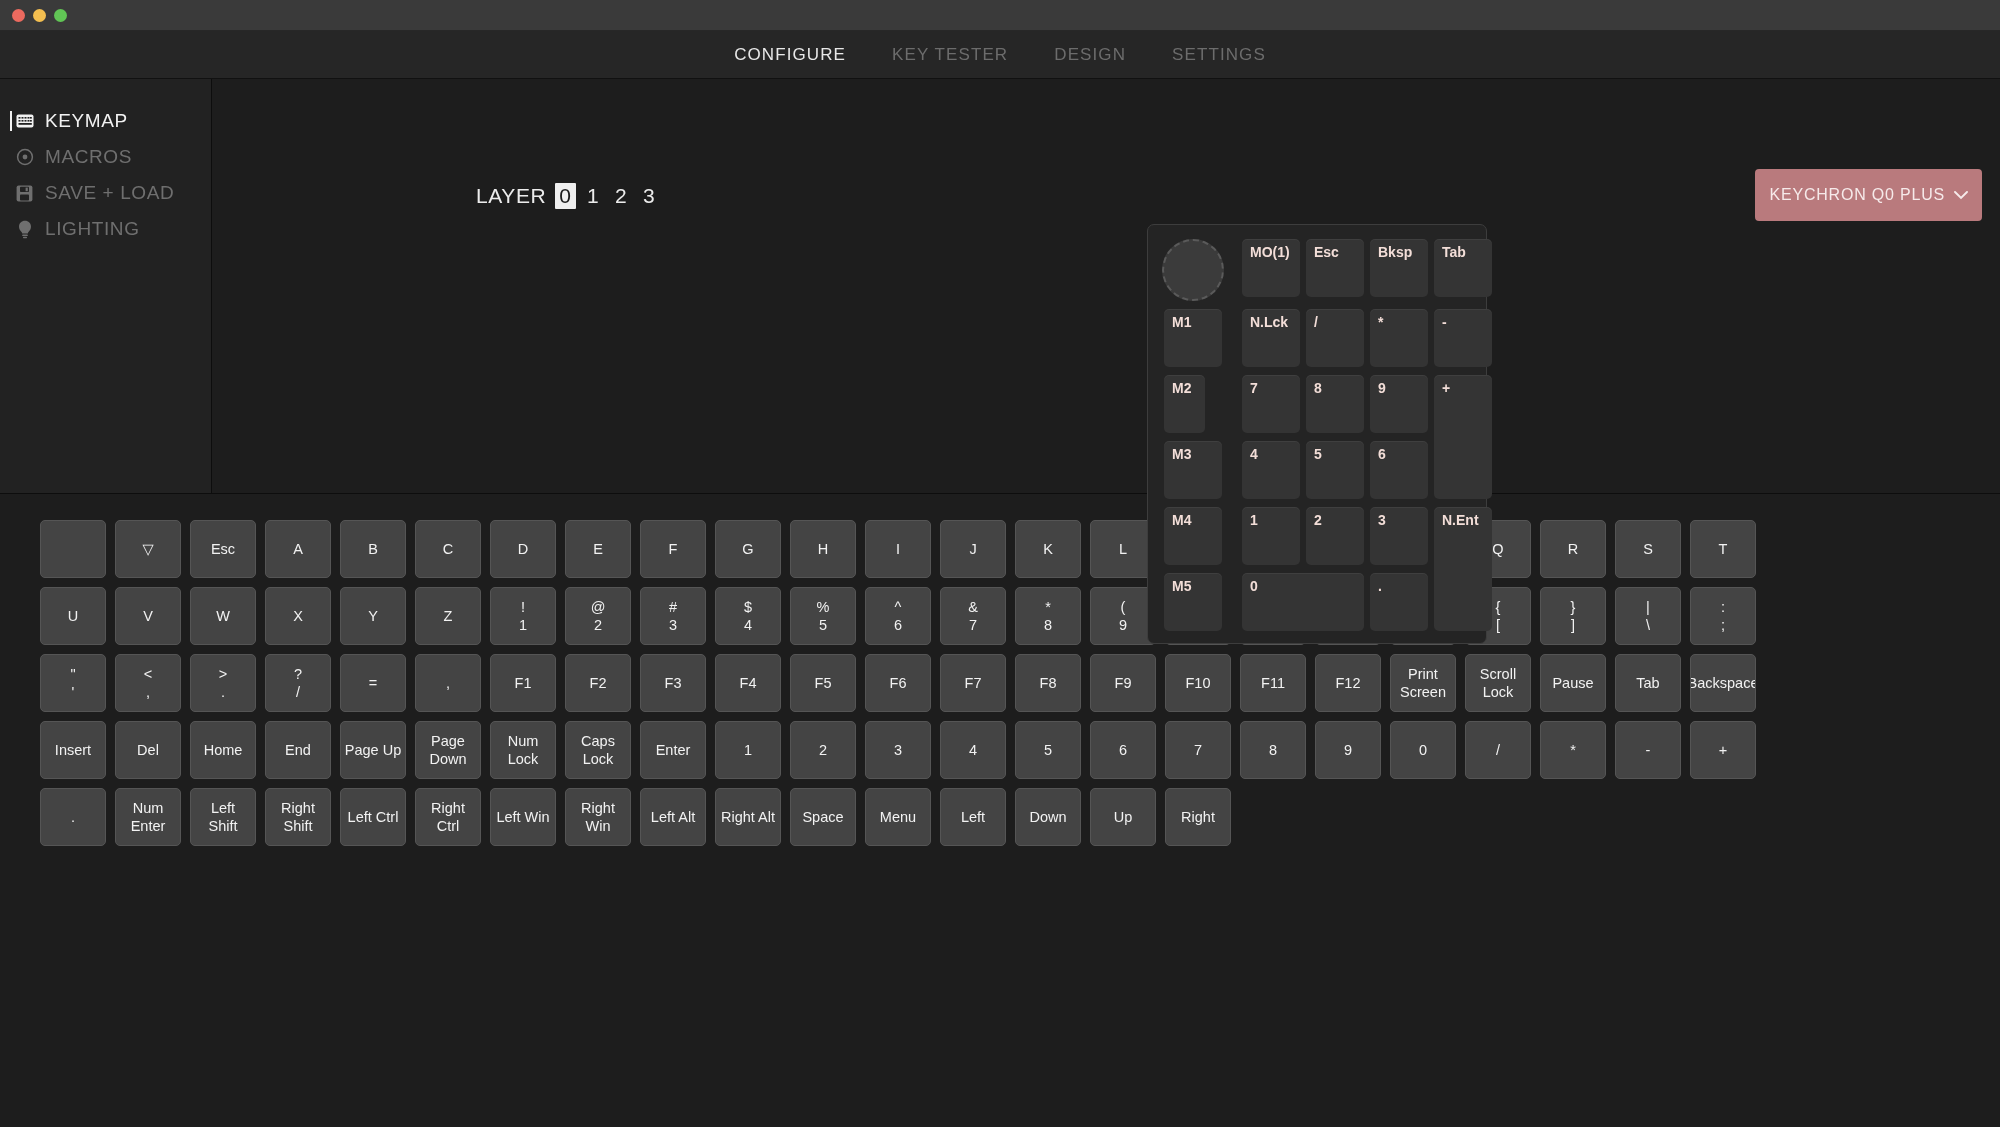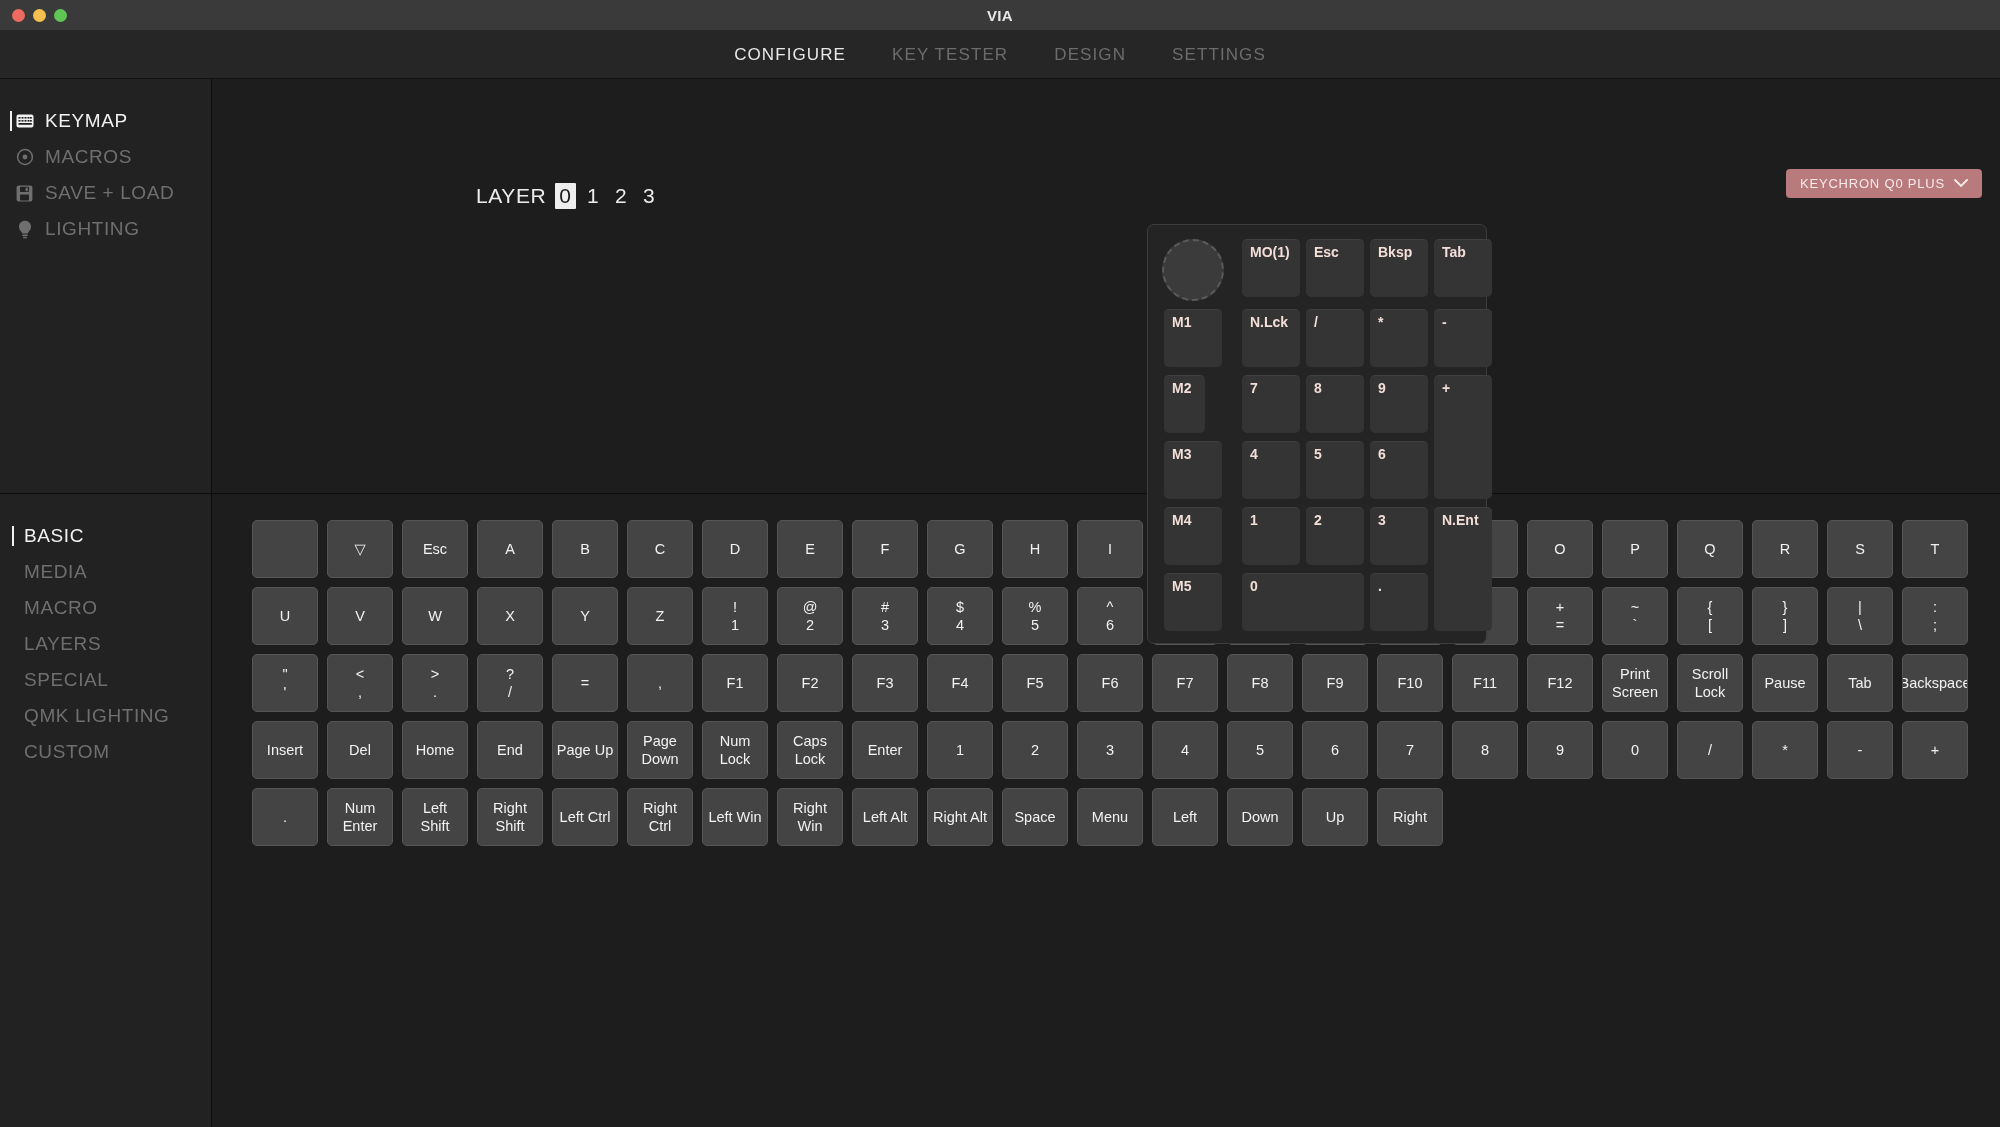--- a/index.html
+++ b/index.html
@@ -89,22 +89,22 @@
     font-size: 21px; color: #ececec;
   }
   .layer-num.sel {
     background: #efefef; color: #1b1b1b; font-weight: 500;
     border-radius: 1px; padding: 1px 4px; width: auto; min-width: 14px;
   }
 
   .kbd-badge {
     position: absolute; right: 18px; top: 90px;
     background: #b97a7d; color: #f6eaea;
-    font-size: 13px; letter-spacing: .8px;
-    padding: 7px 14px; border-radius: 4px;
+    font-size: 16px; letter-spacing: .8px;
+    padding: 17px 14px; border-radius: 4px;
     display: flex; align-items: center; gap: 9px;
     cursor: pointer;
   }
 
   
   .kbd-shell {
     position: absolute; left: 935px; top: 145px;
     width: 340px; height: 420px;
     background: #242424;
     border: 1px solid #3d3d3d;
@@ -152,21 +152,20 @@
 </style>
 </head>
 <body>
 
 <div class="titlebar">
   <div class="traffic">
     <span class="dot red"></span>
     <span class="dot yellow"></span>
     <span class="dot green"></span>
   </div>
-  <div class="win-title">VIA</div>
 </div>
 
 <div class="navbar" id="navbar">
     <div class="nav-tab active">CONFIGURE</div>
     <div class="nav-tab">KEY TESTER</div>
     <div class="nav-tab">DESIGN</div>
     <div class="nav-tab">SETTINGS</div>
   </div>
 
 <div class="body-wrap">
@@ -326,43 +325,20 @@
             <div class="kc" style="left: 214px; top: 340px; width: 58px; height: 58px;">
               <span class="kc-label">.</span>
             </div>
           </div>
       </div>
 
     </div>
   </div>
 
   <div class="lower">
-    <div class="sidebar" id="side-bot">
-        <div class="side-item active plain">
-          <span>BASIC</span>
-        </div>
-        <div class="side-item plain">
-          <span>MEDIA</span>
-        </div>
-        <div class="side-item plain">
-          <span>MACRO</span>
-        </div>
-        <div class="side-item plain">
-          <span>LAYERS</span>
-        </div>
-        <div class="side-item plain">
-          <span>SPECIAL</span>
-        </div>
-        <div class="side-item plain">
-          <span>QMK LIGHTING</span>
-        </div>
-        <div class="side-item plain">
-          <span>CUSTOM</span>
-        </div>
-      </div>
     <div class="picker" id="picker">
         <div class="prow">
           <div class="pkey blank">
             <span class="ln"></span>
           </div>
           <div class="pkey">
             <span class="ln">▽</span>
           </div>
           <div class="pkey">
             <span class="ln">Esc</span>

